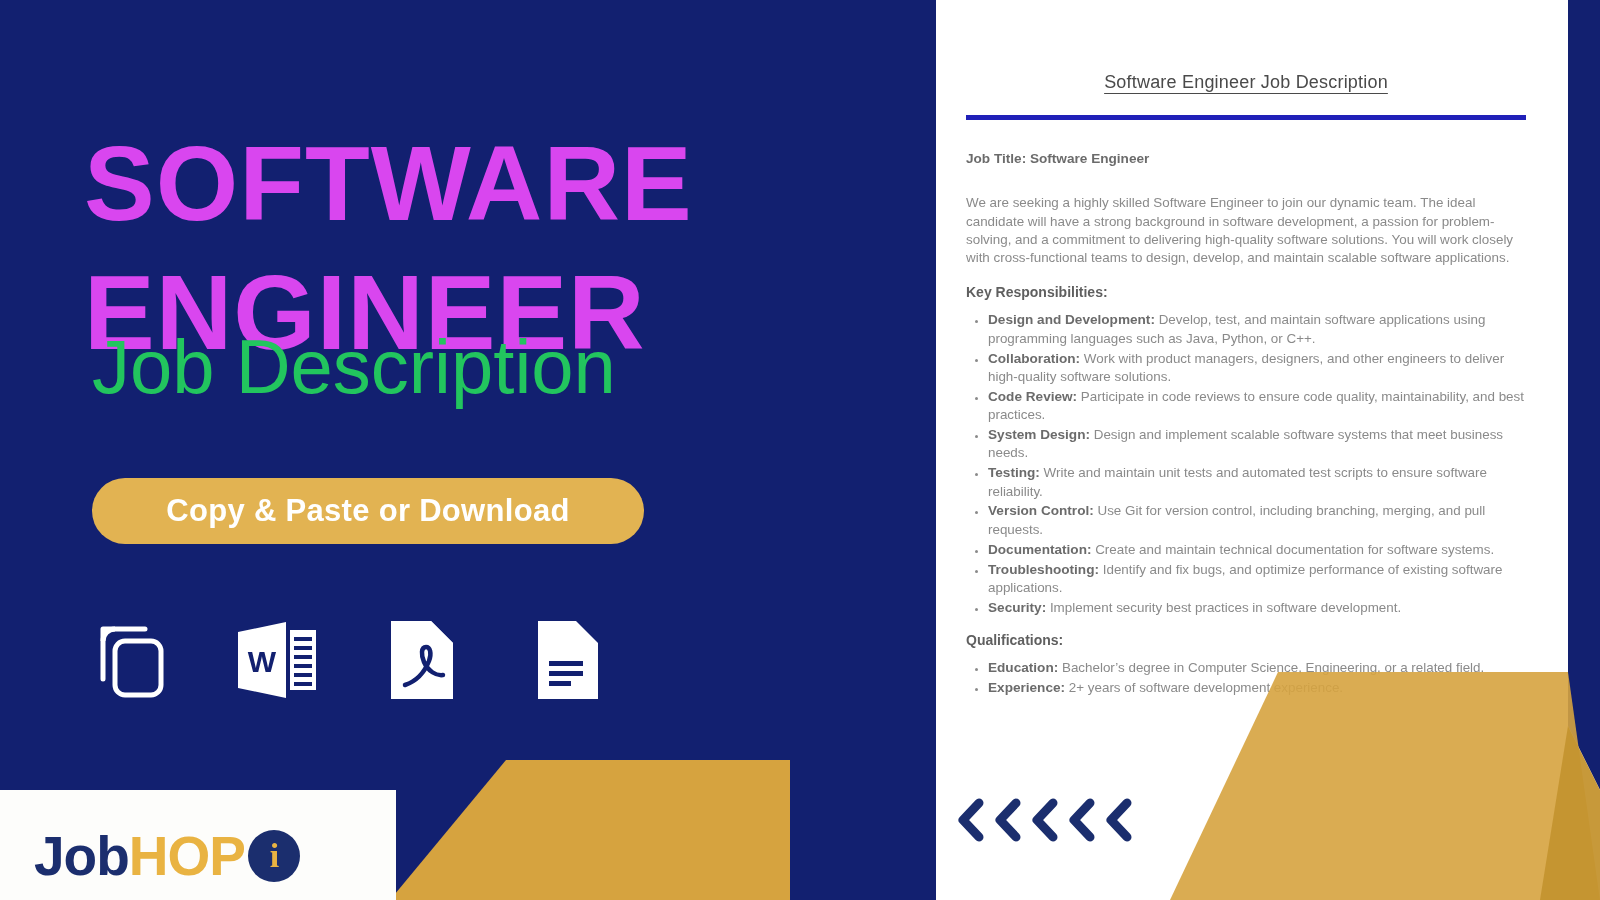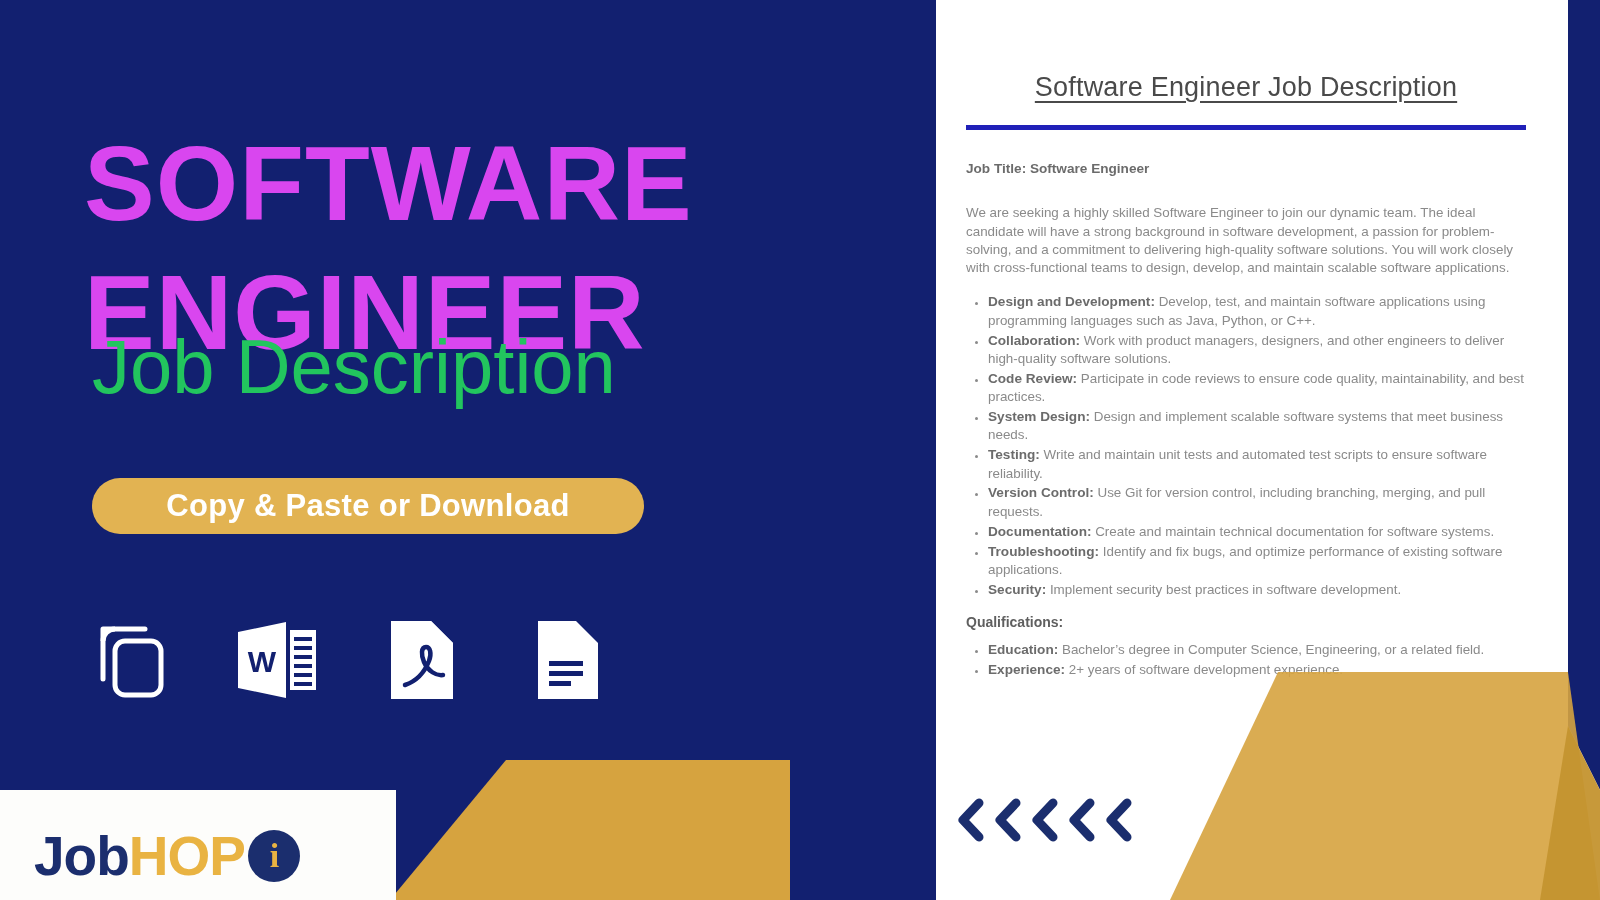--- a/index.html
+++ b/index.html
@@ -30,21 +30,21 @@
     position:absolute;left:84px;top:329px;
     color:#22c55e;
     font-size:76px;
     font-weight:400;
     letter-spacing:0px;
     line-height:1.0;
     margin-left:8px;
   }
   .cta-button{
     position:absolute;left:92px;top:478px;
-    width:552px;height:56px;
+    width:552px;height:66px;
     background:#e2b352;
     border:none;border-radius:34px;
     color:#ffffff;
     font-family:"Liberation Sans", sans-serif;
     font-size:31px;font-weight:bold;
     letter-spacing:0.3px;
     cursor:pointer;
     display:flex;align-items:center;justify-content:center;
     padding:0;
   }
@@ -85,21 +85,21 @@
 
   
   .doc-panel{
     position:absolute;left:936px;top:0;width:664px;height:900px;
     background:#ffffff;overflow:hidden;
   }
   .doc-inner{position:absolute;left:30px;top:0;width:560px;}
   .doc-title{
     text-align:center;
     color:#4a4a4a;
-    font-size:27px;
+    font-size:18px;
     font-weight:400;
     text-decoration:underline;
     text-underline-offset:5px;
     margin-top:72px;
     letter-spacing:0.2px;
     font-family:"Liberation Sans", sans-serif;
   }
   .doc-rule{
     height:5px;background:#2020b8;
     margin-top:22px;width:100%;
@@ -207,20 +207,21 @@
 
         <p class="doc-p" style="margin-bottom:26px;">
           <span class="doc-strong">Job Title:</span><span class="doc-strong"> Software Engineer</span>
         </p>
 
         <div class="sec">
           <p class="doc-p">We are seeking a highly skilled Software Engineer to join our dynamic team. The ideal candidate will have a strong background in software development, a passion for problem-solving, and a commitment to delivering high-quality software solutions. You will work closely with cross-functional teams to design, develop, and maintain scalable software applications.</p>
         </div>
 
         <div class="sec">
+          <div class="doc-h">Key Responsibilities:</div>
           <ul class="doc-ul" id="resp-list">
               <li><span class="doc-strong">Design and Development:</span><span> Develop, test, and maintain software applications using programming languages such as Java, Python, or C++.</span></li>
               <li><span class="doc-strong">Collaboration:</span><span> Work with product managers, designers, and other engineers to deliver high-quality software solutions.</span></li>
               <li><span class="doc-strong">Code Review:</span><span> Participate in code reviews to ensure code quality, maintainability, and best practices.</span></li>
               <li><span class="doc-strong">System Design:</span><span> Design and implement scalable software systems that meet business needs.</span></li>
               <li><span class="doc-strong">Testing:</span><span> Write and maintain unit tests and automated test scripts to ensure software reliability.</span></li>
               <li><span class="doc-strong">Version Control:</span><span> Use Git for version control, including branching, merging, and pull requests.</span></li>
               <li><span class="doc-strong">Documentation:</span><span> Create and maintain technical documentation for software systems.</span></li>
               <li><span class="doc-strong">Troubleshooting:</span><span> Identify and fix bugs, and optimize performance of existing software applications.</span></li>
               <li><span class="doc-strong">Security:</span><span> Implement security best practices in software development.</span></li>

